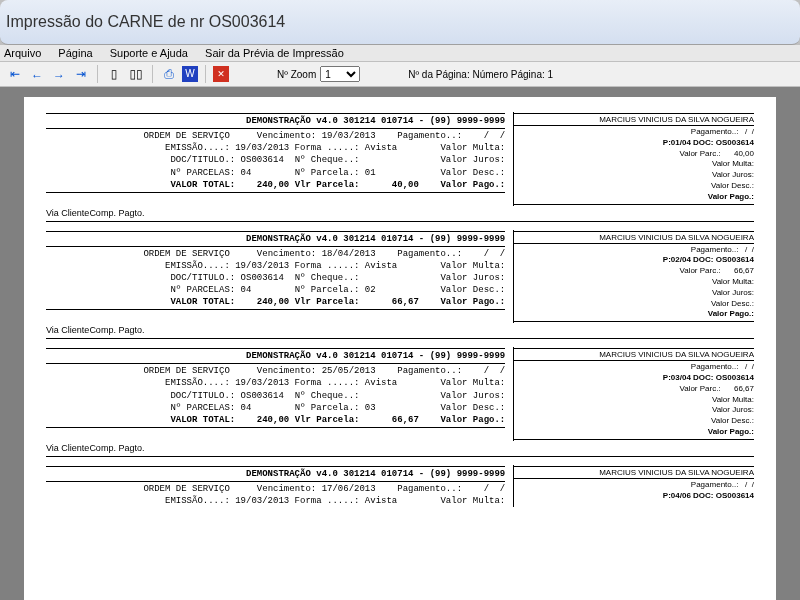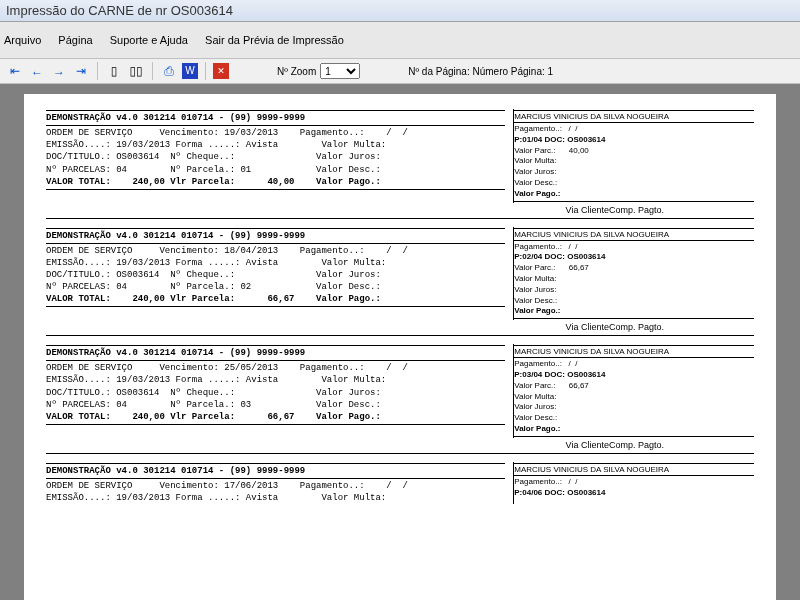--- a/index.html
+++ b/index.html
@@ -7,28 +7,29 @@
   font-family: Arial, sans-serif;
   font-size: 11px;
   background: #c0c0c0;
   width: 800px;
   height: 600px;
   overflow: hidden;
 }
 .title-bar {
   background: linear-gradient(#e8eef7, #d4dff0);
   border-bottom: 1px solid #a0a0a0;
-  padding: 3px 6px;
-  font-size: 13px;
+  padding: 13px 6px;
+  font-size: 16px;
   color: #333;
+  border-radius: 8px;
 }
 .menu-bar {
   background: #e8e8e8;
   border-bottom: 1px solid #c0c0c0;
-  padding: 12px 4px;
+  padding: 2px 4px;
   font-size: 11px;
 }
 .menu-bar span { margin-right: 14px; cursor: default; }
 .toolbar {
   background: #f0f0f0;
   border-bottom: 1px solid #c0c0c0;
   padding: 3px 6px;
   display: flex;
   align-items: center;
   gap: 4px;
@@ -58,27 +59,27 @@
   height: 100%;
   padding: 14px 22px;
   font-family: "Courier New", monospace;
   font-size: 9px;
   color: #000;
   overflow: hidden;
 }
 .stub {
   border-top: 1px solid transparent;
 }
-.stub-row { display: flex; }
+.stub-row { display: flex; text-align: right; }
 .stub-left { flex: 0 0 66%; padding-right: 8px; }
 .stub-right { flex: 0 0 34%; font-size: 8px; font-family: Arial, sans-serif; padding-left: 0; border-left: 1px solid #000; }
 .thin-hr { border: none; border-top: 1px solid #000; margin: 1px 0; }
 .bold { font-weight: bold; }
 .line { white-space: pre; line-height: 1.35; }
-.via-row { display: flex; justify-content: flex-end; font-family: Arial, sans-serif; font-size: 9px; padding: 2px 0; }
+.via-row { display: flex; justify-content: flex-start; font-family: Arial, sans-serif; font-size: 9px; padding: 2px 0; }
 .status-bar {
   background: #e8e8e8;
   border-top: 3px solid #15803d;
   padding: 2px 6px;
   font-size: 10px;
   height: 17px;
 }
 .small { font-size: 8px; }
 </style>
 </head>

